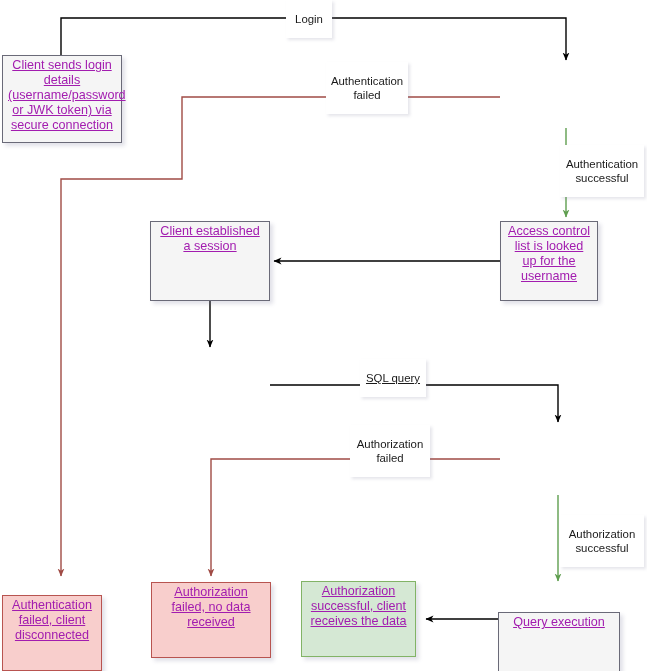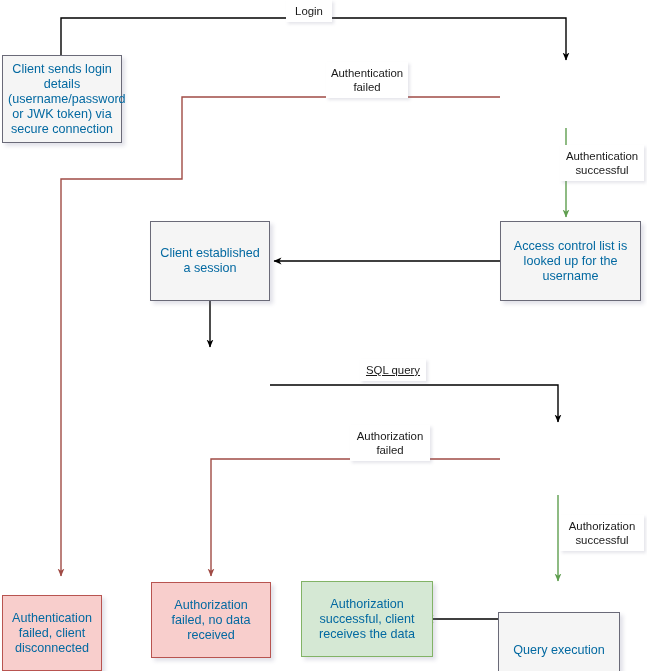--- a/index.html
+++ b/index.html
@@ -20,28 +20,28 @@
     left: 0;
     top: 0;
     width: 647px;
     height: 671px;
     pointer-events: none;
   }
   .node {
     position: absolute;
     box-sizing: border-box;
     display: flex;
-    align-items: center;
     justify-content: center;
     text-align: center;
     font-size: 12.6px;
     line-height: 15px;
-    color: #0369a1;
+    color: #a21caf;
     padding: 2px 5px;
     box-shadow: 3px 3px 4px rgba(120,120,150,0.22);
+    text-decoration: underline;
   }
   .node.rect {
     background: #f5f5f5;
     border: 1.3px solid #6a6a78;
   }
   .node.ellipse {
     background: #fff2cc;
     border: 1.3px solid #d6b656;
     border-radius: 50%;
     box-shadow: 3px 3px 5px rgba(150,140,100,0.25);
@@ -56,21 +56,21 @@
   }
   .node .txt { display: block; width: 100%; }
   .edge-label {
     position: absolute;
     background: #ffffff;
     font-size: 11.4px;
     line-height: 14px;
     color: #1a1a1a;
     text-align: center;
     white-space: pre-line;
-    padding: 4px 2px;
+    padding: 12px 2px;
     box-shadow: 2px 2px 3px rgba(120,120,150,0.20);
   }
 </style>
 </head>
 <body>
 
 <div id="canvas">
 
   <svg class="edges" viewBox="0 0 647 671">
     <defs>
@@ -120,21 +120,21 @@
     <g>
       <path d="M498,619 L426,619" fill="none" stroke="#000000" stroke-width="1.4" marker-end="url(#ah-black)"></path>
     </g>
   </svg>
 
   <div class="node rect" style="left:2px; top:55px; width:120px; height:88px;">
     <span class="txt">Client sends login details (username/password or JWK token) via secure connection</span>
   </div>
 
 
-  <div class="node rect" style="left:500px; top:221px; width:141px; height:80px;">
+  <div class="node rect" style="left:500px; top:221px; width:98px; height:80px;">
     <span class="txt">Access control list is looked up for the username</span>
   </div>
 
   <div class="node rect" style="left:150px; top:221px; width:120px; height:80px;">
     <span class="txt">Client established a session</span>
   </div>
 
 
 
   <div class="node rect" style="left:498px; top:612px; width:122px; height:76px;">
@@ -142,21 +142,21 @@
   </div>
 
   <div class="node pink" style="left:2px; top:595px; width:100px; height:76px;">
     <span class="txt">Authentication failed, client disconnected</span>
   </div>
 
   <div class="node pink" style="left:151px; top:582px; width:120px; height:76px;">
     <span class="txt">Authorization failed, no data received</span>
   </div>
 
-  <div class="node green" style="left:301px; top:581px; width:132px; height:76px;">
+  <div class="node green" style="left:301px; top:581px; width:115px; height:76px;">
     <span class="txt">Authorization successful, client receives the data</span>
   </div>
 
   <div class="edge-label" style="left:286px; top:0px; width:42px;">Login</div>
 
   <div class="edge-label" style="left:326px; top:62px; width:78px;">Authentication
 failed</div>
 
   <div class="edge-label" style="left:560px; top:145px; width:80px;">Authentication
 successful</div>

